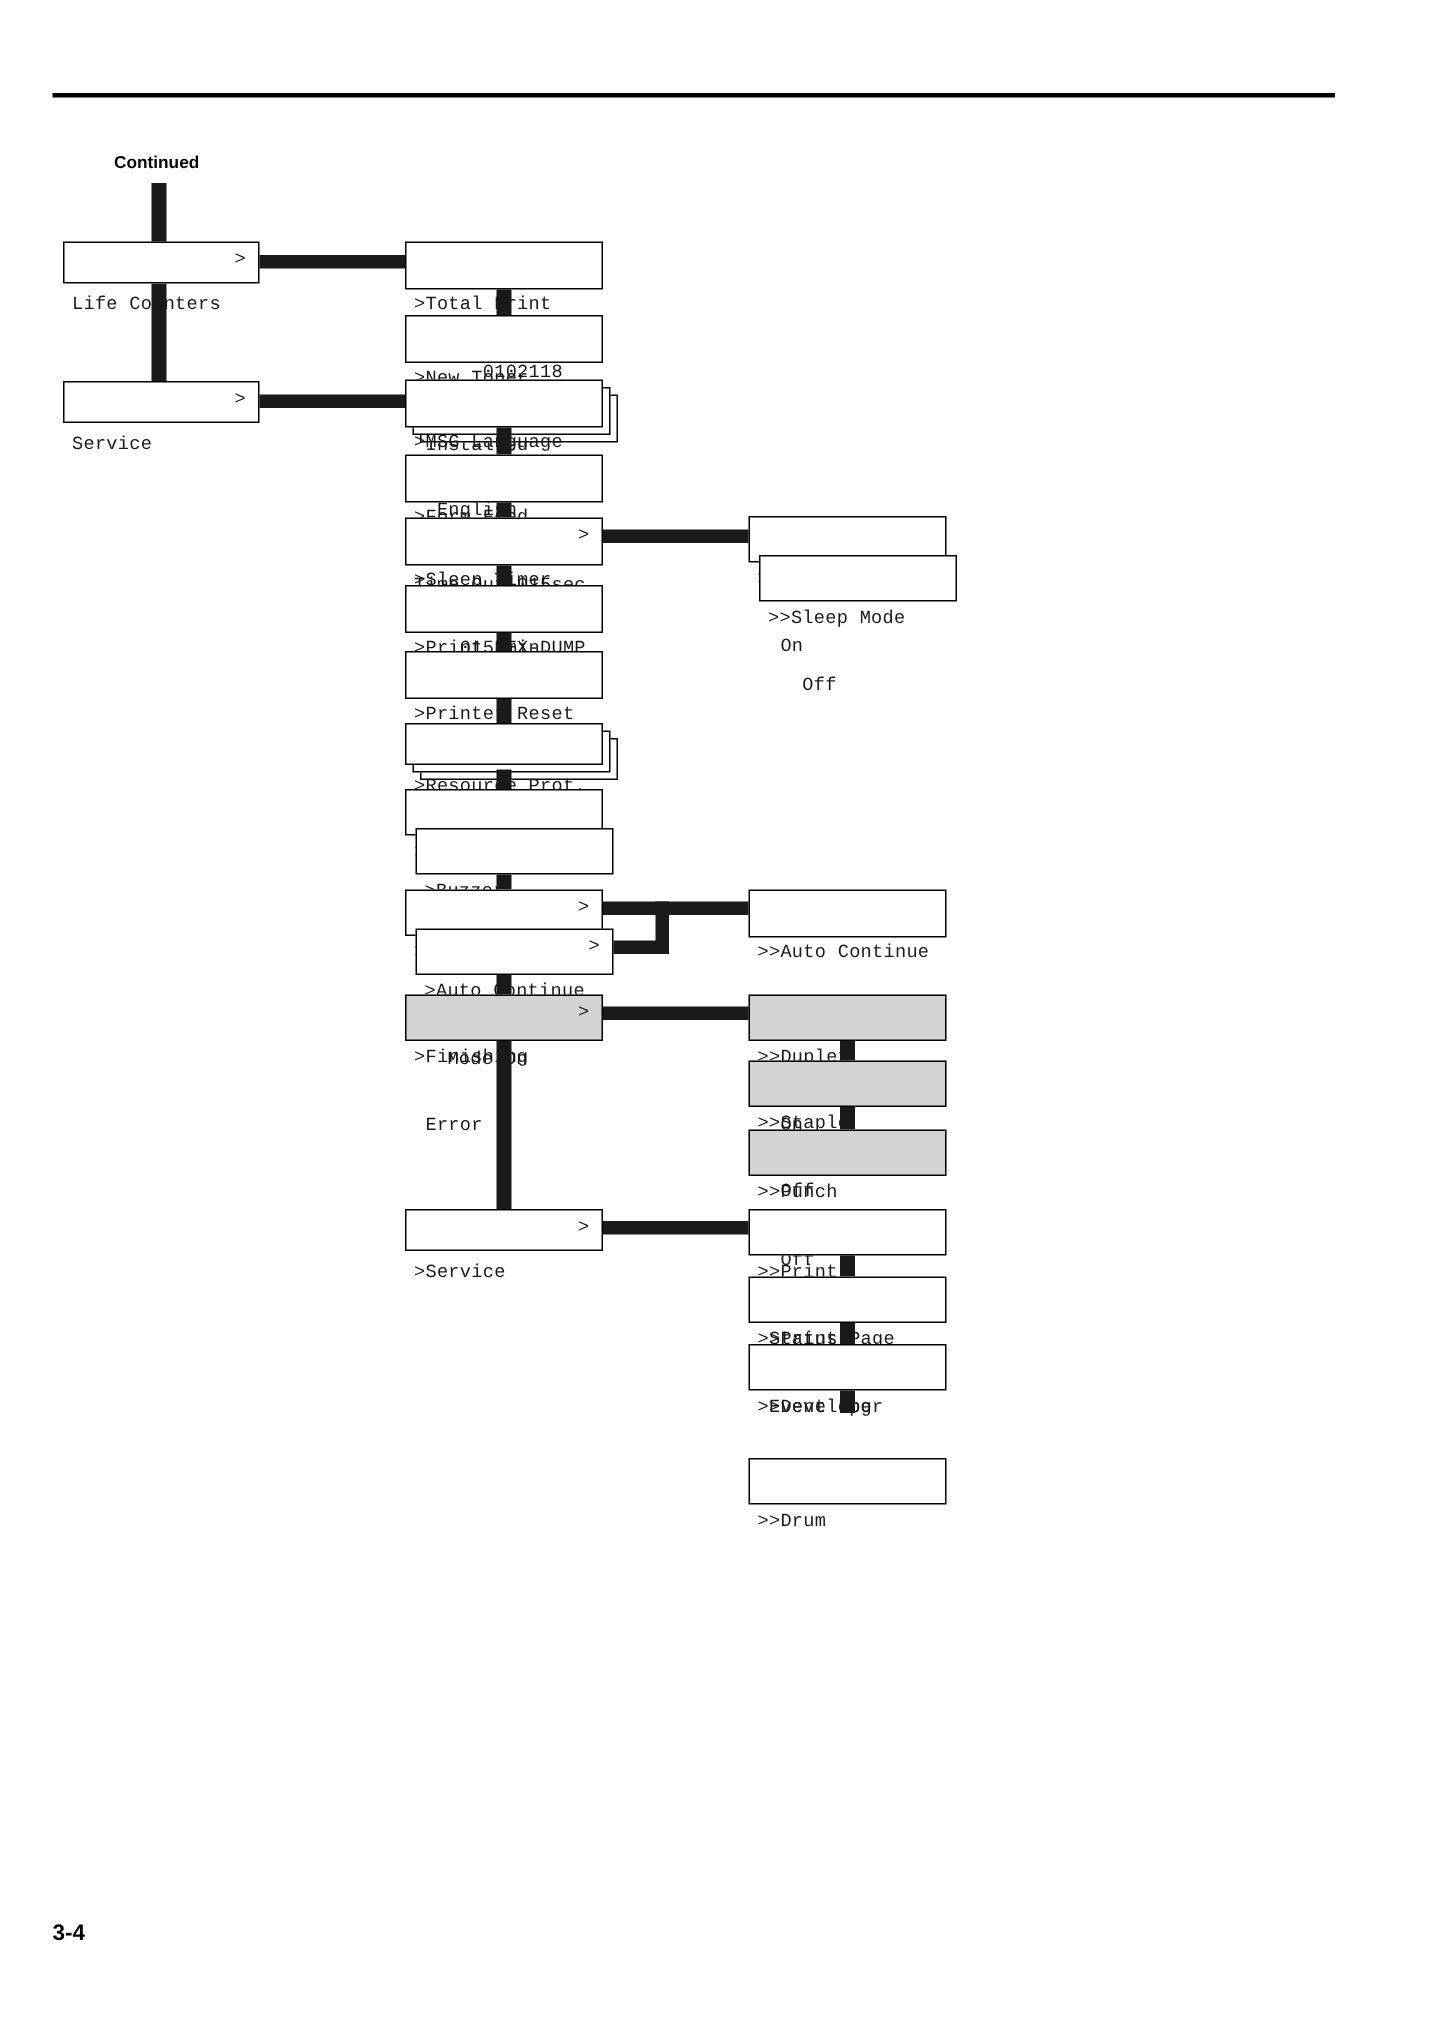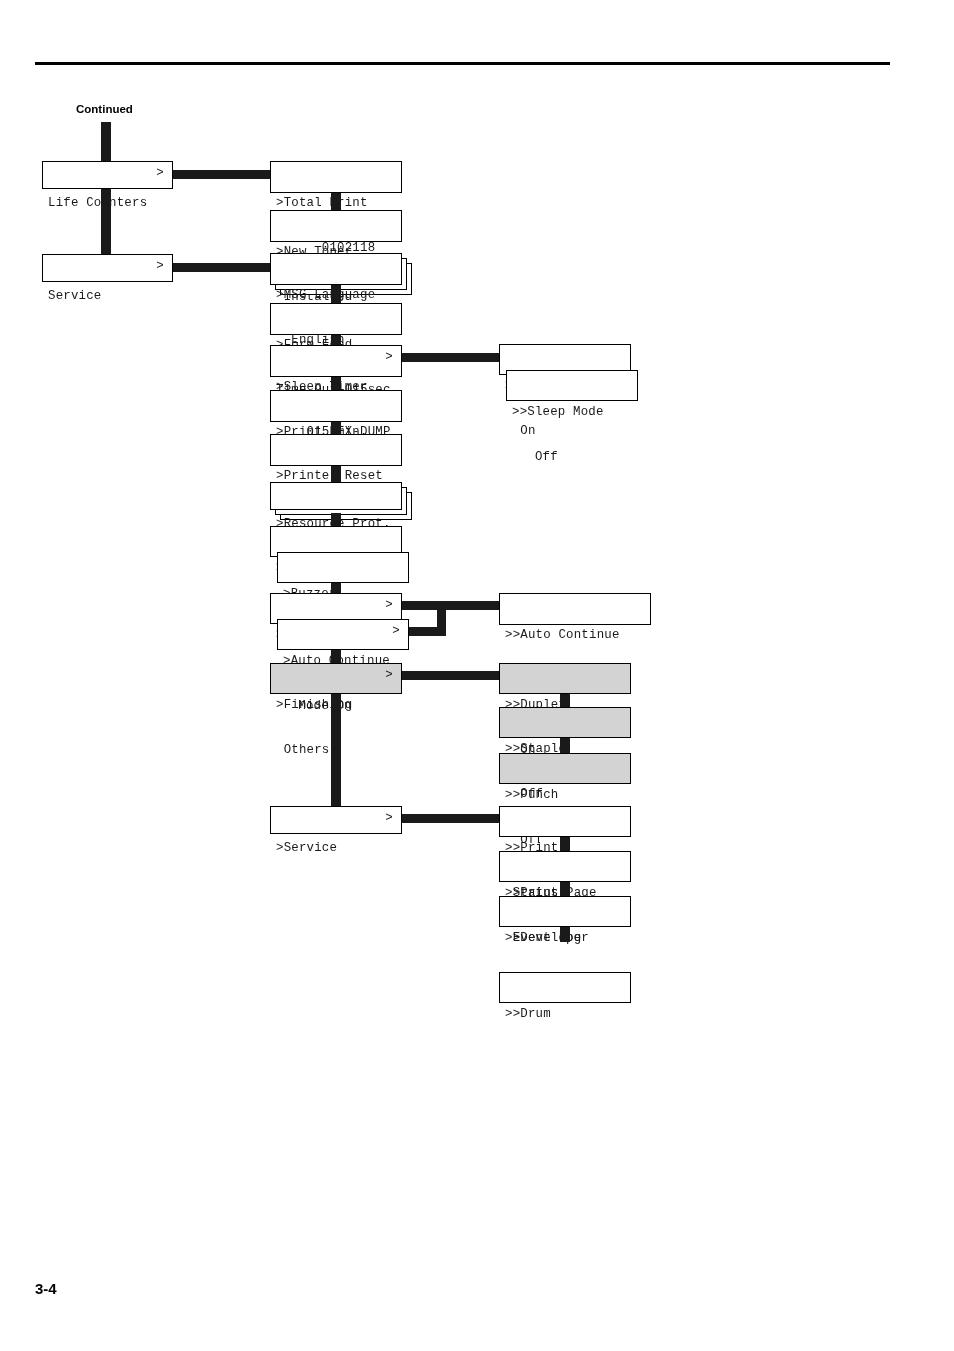--- a/index.html
+++ b/index.html
@@ -216,30 +216,30 @@
     <div class="node" style="left:277px; top:619px; width:132px; height:31px;">
       <span class="ln">&gt;Auto Continue</span>
       <span class="ln">  Mode On</span>
       <span class="arrowmark" style="top:4px;">&gt;</span>
     </div>
 
     <div class="conn" style="left:402px; top:601px; width:98px; height:9px;"></div>
     <div class="conn" style="left:409px; top:627px; width:37px; height:9px;"></div>
     <div class="conn" style="left:437px; top:601px; width:9px; height:35px;"></div>
 
-    <div class="node" style="left:499px; top:593px; width:152px; height:32px;">
+    <div class="node" style="left:499px; top:593px; width:132px; height:32px;">
       <span class="ln">&gt;&gt;Auto Continue</span>
       <span class="ln"> Timer   030sec.</span>
     </div>
 
     <div class="conn" style="left:331px; top:650px; width:10px; height:13px;"></div>
 
     <div class="node shaded" style="left:270px; top:663px; width:132px; height:31px;">
       <span class="ln">&gt;Finishing</span>
-      <span class="ln"> Others</span>
+      <span class="ln"> Error</span>
       <span class="arrowmark" style="top:4px;">&gt;</span>
     </div>
     <div class="conn" style="left:402px; top:671px; width:98px; height:9px;"></div>
 
     <div class="node shaded" style="left:499px; top:663px; width:132px; height:31px;">
       <span class="ln">&gt;&gt;Duplex</span>
       <span class="ln">  On</span>
     </div>
     <div class="conn" style="left:560px; top:694px; width:10px; height:13px;"></div>
     <div class="node shaded" style="left:499px; top:707px; width:132px; height:31px;">

